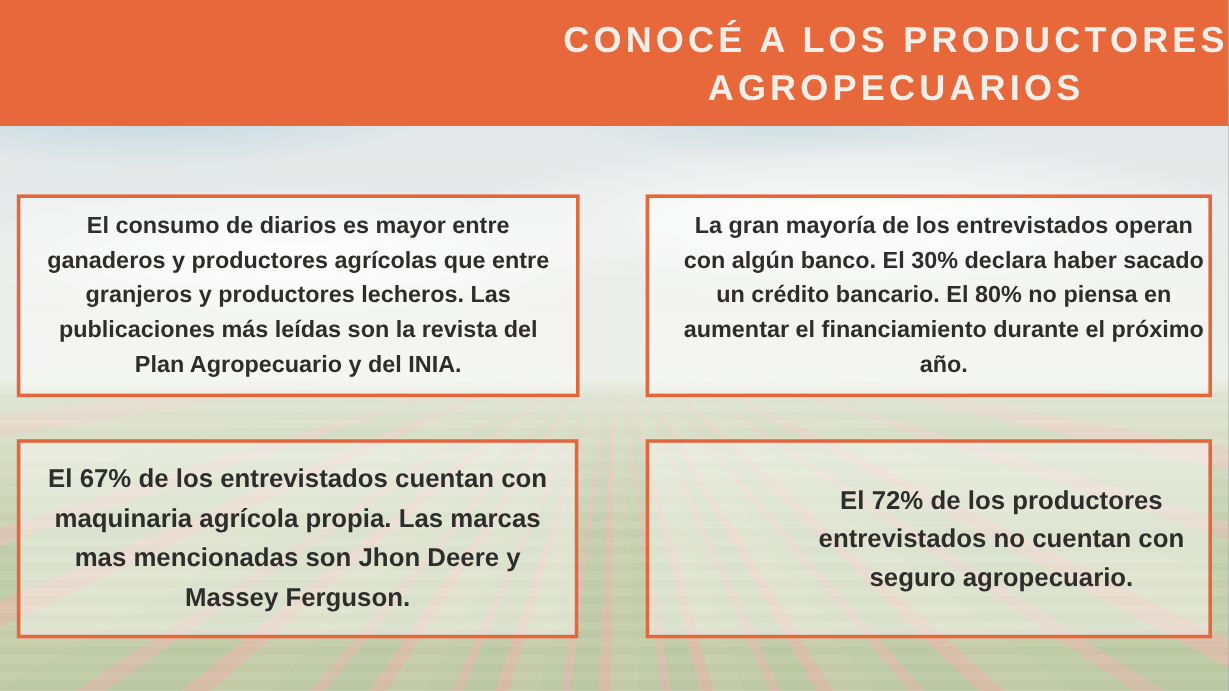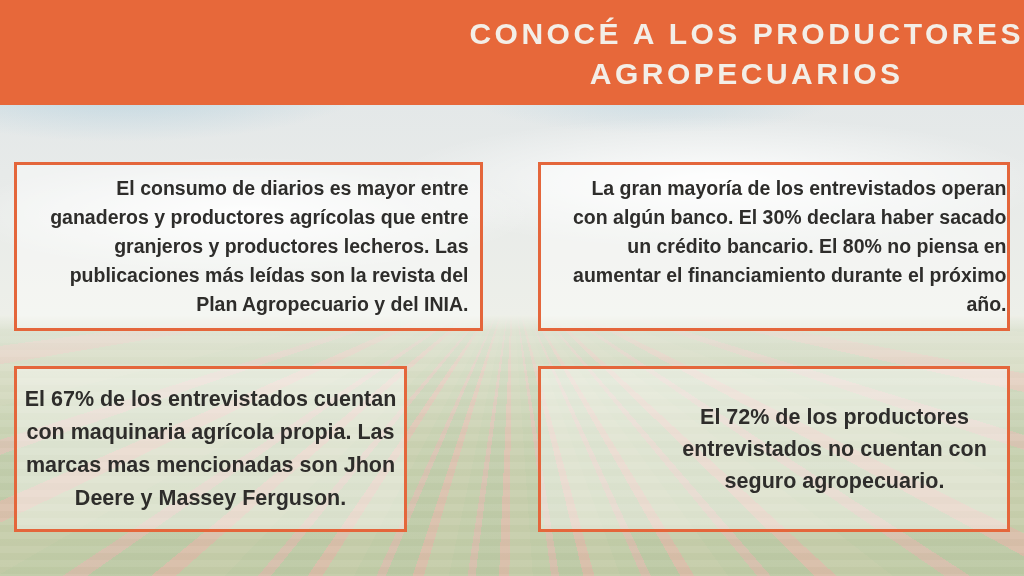--- a/index.html
+++ b/index.html
@@ -64,23 +64,23 @@
     border:3px solid #E4663B;
     background:rgba(255,255,255,.42);
     display:flex; align-items:center; justify-content:center;
     text-align:center;
   }
   .card p {
     margin:0; font-weight:bold; color:#2E2D2B;
   }
   .card-1 { left:14px;  top:162px; width:469px; height:169px; }
   .card-2 { left:538px; top:162px; width:472px; height:169px;padding-left:25px; }
-  .card-3 { left:14px;  top:366px; width:393px; height:166px; }
+  .card-3 { left:14px;  top:366px; width:468px; height:166px; }
   .card-4 { left:538px; top:366px; width:472px; height:166px;justify-content:flex-end; }
-  .card-1 p, .card-2 p { font-size:19.5px; line-height:29px; max-width:440px;text-align:right; }
+  .card-1 p, .card-2 p { font-size:19.5px; line-height:29px; max-width:440px; }
   .card-3 p            { font-size:21.5px; line-height:33px; max-width:430px; }
   .card-4 p            { font-size:21.5px; line-height:32px; max-width:345px; }
 </style>
 </head>
 <body>
 
 <div class="canvas">
 
   <div class="sky"></div>
   <div class="field"></div>

